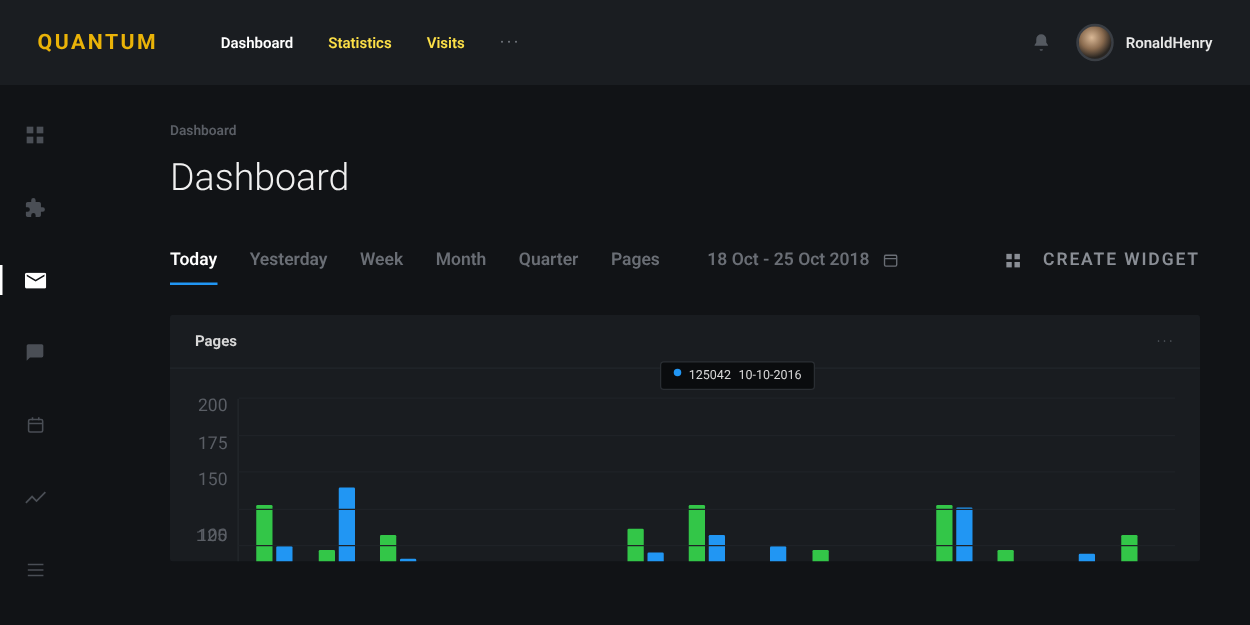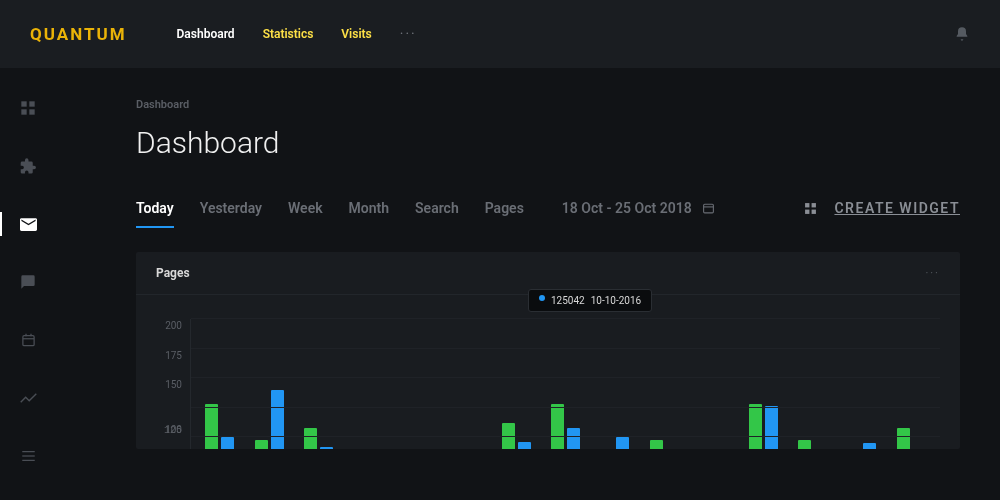--- a/index.html
+++ b/index.html
@@ -146,21 +146,20 @@
   color: #6a6e75;
 }
 .create-widget {
   margin-left: auto;
   display: flex;
   align-items: center;
   gap: 17px;
   color: #8a8e95;
   letter-spacing: 1.5px;
   cursor: pointer;
-  text-decoration: underline;
 }
 
 .card {
   background: #191c20;
   border-radius: 2px;
 }
 .card-head {
   display: flex;
   align-items: center;
   padding: 14px 20px;
@@ -172,21 +171,21 @@
   padding: 24px 20px 0 20px;
   position: relative;
 }
 .chart-wrap {
   display: flex;
   height: 130px;
 }
 .y-axis {
   width: 34px;
   position: relative;
-  font-size: 10px;
+  font-size: 14px;
   color: #5a5e65;
 }
 .y-tick {
   position: absolute;
   right: 8px;
   transform: translateY(50%);
 }
 .plot {
   flex: 1;
   position: relative;
@@ -240,20 +239,24 @@
     <div class="topnav-item">Statistics</div>
     <div class="topnav-item">Visits</div>
     <div class="topnav-more">···</div>
   </nav>
   <div class="topbar-right">
     <div class="notif-icon">
       <svg width="16" height="16" viewBox="0 0 24 24" fill="#555a61">
           <path d="M12 2a6 6 0 0 0-6 6v4l-2 3v1h16v-1l-2-3V8a6 6 0 0 0-6-6zm-2 18a2 2 0 0 0 4 0h-4z"></path>
         </svg>
     </div>
+    <div class="user-chip">
+      <div class="avatar"></div>
+      <span class="username">RonaldHenry</span>
+    </div>
   </div>
 </div>
 
 <div class="shell">
   <aside class="sidebar">
     <div class="sidebar-item">
       <svg width="16" height="16" viewBox="0 0 24 24" fill="currentColor">
           <rect x="2" y="2" width="8" height="8"></rect>
           <rect x="14" y="2" width="8" height="8"></rect>
           <rect x="2" y="14" width="8" height="8"></rect>
@@ -300,21 +303,21 @@
   <main class="main">
     <div class="breadcrumb">Dashboard</div>
     <h1 class="page-title">Dashboard</h1>
 
     <div class="filter-row">
       <div class="filter-tabs">
         <div class="filter-tab active">Today</div>
         <div class="filter-tab">Yesterday</div>
         <div class="filter-tab">Week</div>
         <div class="filter-tab">Month</div>
-        <div class="filter-tab">Search</div>
+        <div class="filter-tab">Quarter</div>
         <div class="filter-tab">Pages</div>
       </div>
       <div class="date-range">
         <span>18 Oct - 25 Oct 2018</span>
         <svg width="13" height="14" viewBox="0 0 24 24" fill="none" stroke="#6a6e75" stroke-width="2">
             <rect x="3" y="5" width="18" height="16" rx="2"></rect>
             <line x1="3" y1="10" x2="21" y2="10"></line>
           </svg>
       </div>
       <div class="create-widget">

